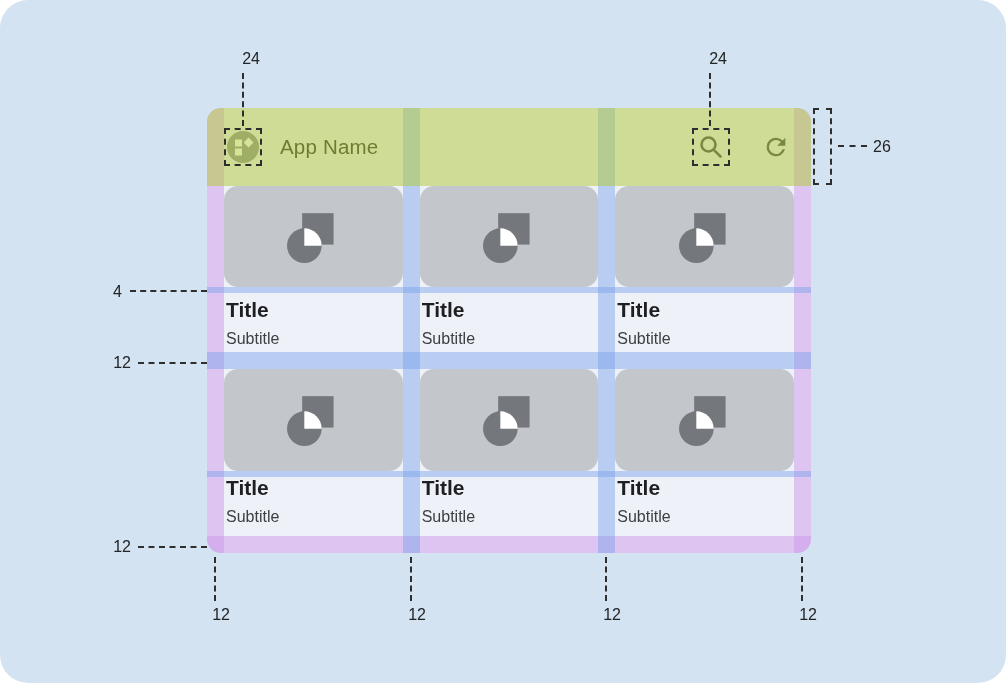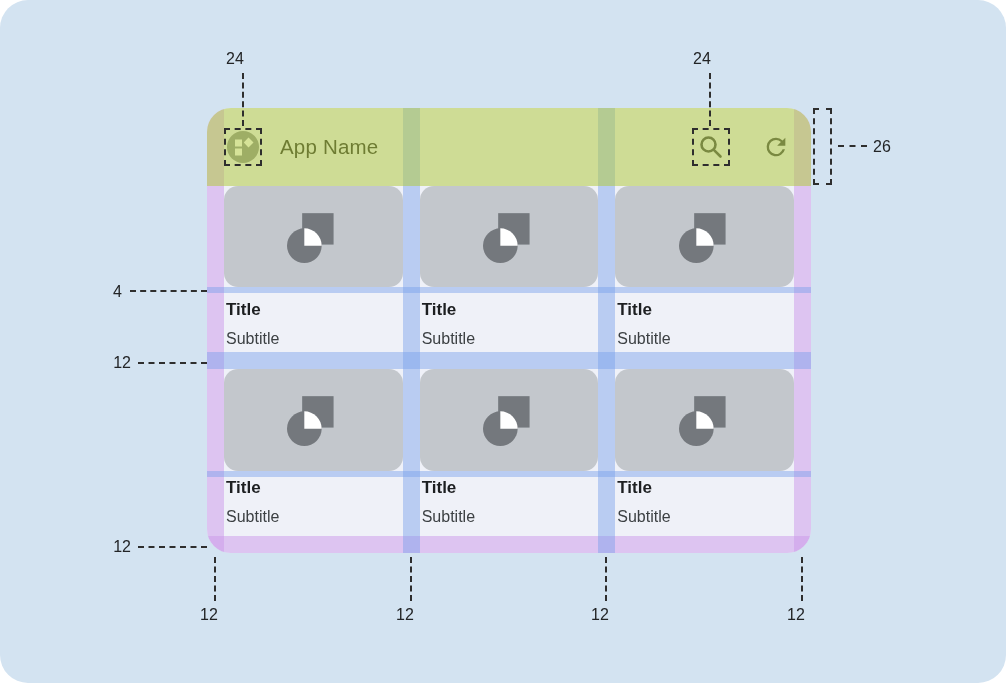--- a/index.html
+++ b/index.html
@@ -1,45 +1,45 @@
 <!DOCTYPE html>
 <html style="--background: #d3e3f1; --mock-bg: #eff1f8; --appbar-overlay: #B1C93985; --margin-overlay: #CB97E980; --spacing-overlay: #78A0EB73; --card-image: #c3c7cc; --card-icon: #74787d; --app-circle: #8a9095; --dash: #2e2e2e;"><head>
 <meta charset="utf-8">
 <style>
   html,body{margin:0;padding:0;background:#ffffff;font-family:"Liberation Sans",sans-serif;}
   .canvas{position:relative;width:1006px;height:683px;background:var(--background,#d3e3f1);border-radius:28px;overflow:hidden;}
 
   
-  .mock{position:absolute;left:207px;top:108px;width:604px;height:445px;border-radius:24px;overflow:hidden;background:var(--mock-bg,#eff1f8);}
+  .mock{position:absolute;left:207px;top:108px;width:604px;height:445px;border-radius:14px;overflow:hidden;background:var(--mock-bg,#eff1f8);}
   .appbar{position:absolute;left:0;top:0;width:604px;height:78px;}
   .app-circle{position:absolute;left:20px;top:23px;width:32px;height:32px;border-radius:50%;background:var(--app-circle,#8a9095);display:flex;align-items:center;justify-content:center;}
   .app-name{position:absolute;left:73px;top:0;height:78px;display:flex;align-items:center;font-size:20.5px;font-weight:500;letter-spacing:.2px;color:#26282b;}
   .bar-action{position:absolute;top:25px;width:28px;height:28px;}
 
   
   .card{position:absolute;width:178.7px;}
   .card-img{width:178.7px;height:101px;border-radius:14px;background:var(--card-image,#c3c7cc);display:flex;align-items:center;justify-content:center;}
   .card-img.tall{height:102px;}
   .card-text{padding:6px 0 0 2px;}
-  .card-title{font-size:17px;line-height:22px;font-weight:700;color:#1d1f21;}
+  .card-title{font-size:21px;line-height:22px;font-weight:700;color:#1d1f21;}
   .card-sub{font-size:16px;line-height:20px;font-weight:400;color:#3c4043;margin-top:8px;}
   .row1 .card-text{margin-top:6px;}
 
   
   .ov{position:absolute;pointer-events:none;}
   .ov-purple{background:var(--margin-overlay,#CB97E980);}
   .ov-blue{background:var(--spacing-overlay,#78A0EB73);}
   .ov-green{background:var(--appbar-overlay,#B1C93985);}
 
   
   .dash-box{position:absolute;box-sizing:border-box;border:2px dashed var(--dash,#2e2e2e);}
   .dash-h{position:absolute;height:0;border-top:2px dashed var(--dash,#2e2e2e);}
   .dash-v{position:absolute;width:0;border-left:2px dashed var(--dash,#2e2e2e);}
   .ann{position:absolute;font-size:16px;font-weight:500;color:#222426;line-height:18px;}
-  .t-c{text-align:left;} .t-r{text-align:right;}
+  .t-c{text-align:right;} .t-r{text-align:right;}
 </style>
 </head>
 <body>
 
 <div class="canvas">
 
   <div class="mock">
 
     <div class="appbar">
       <div class="app-circle">

